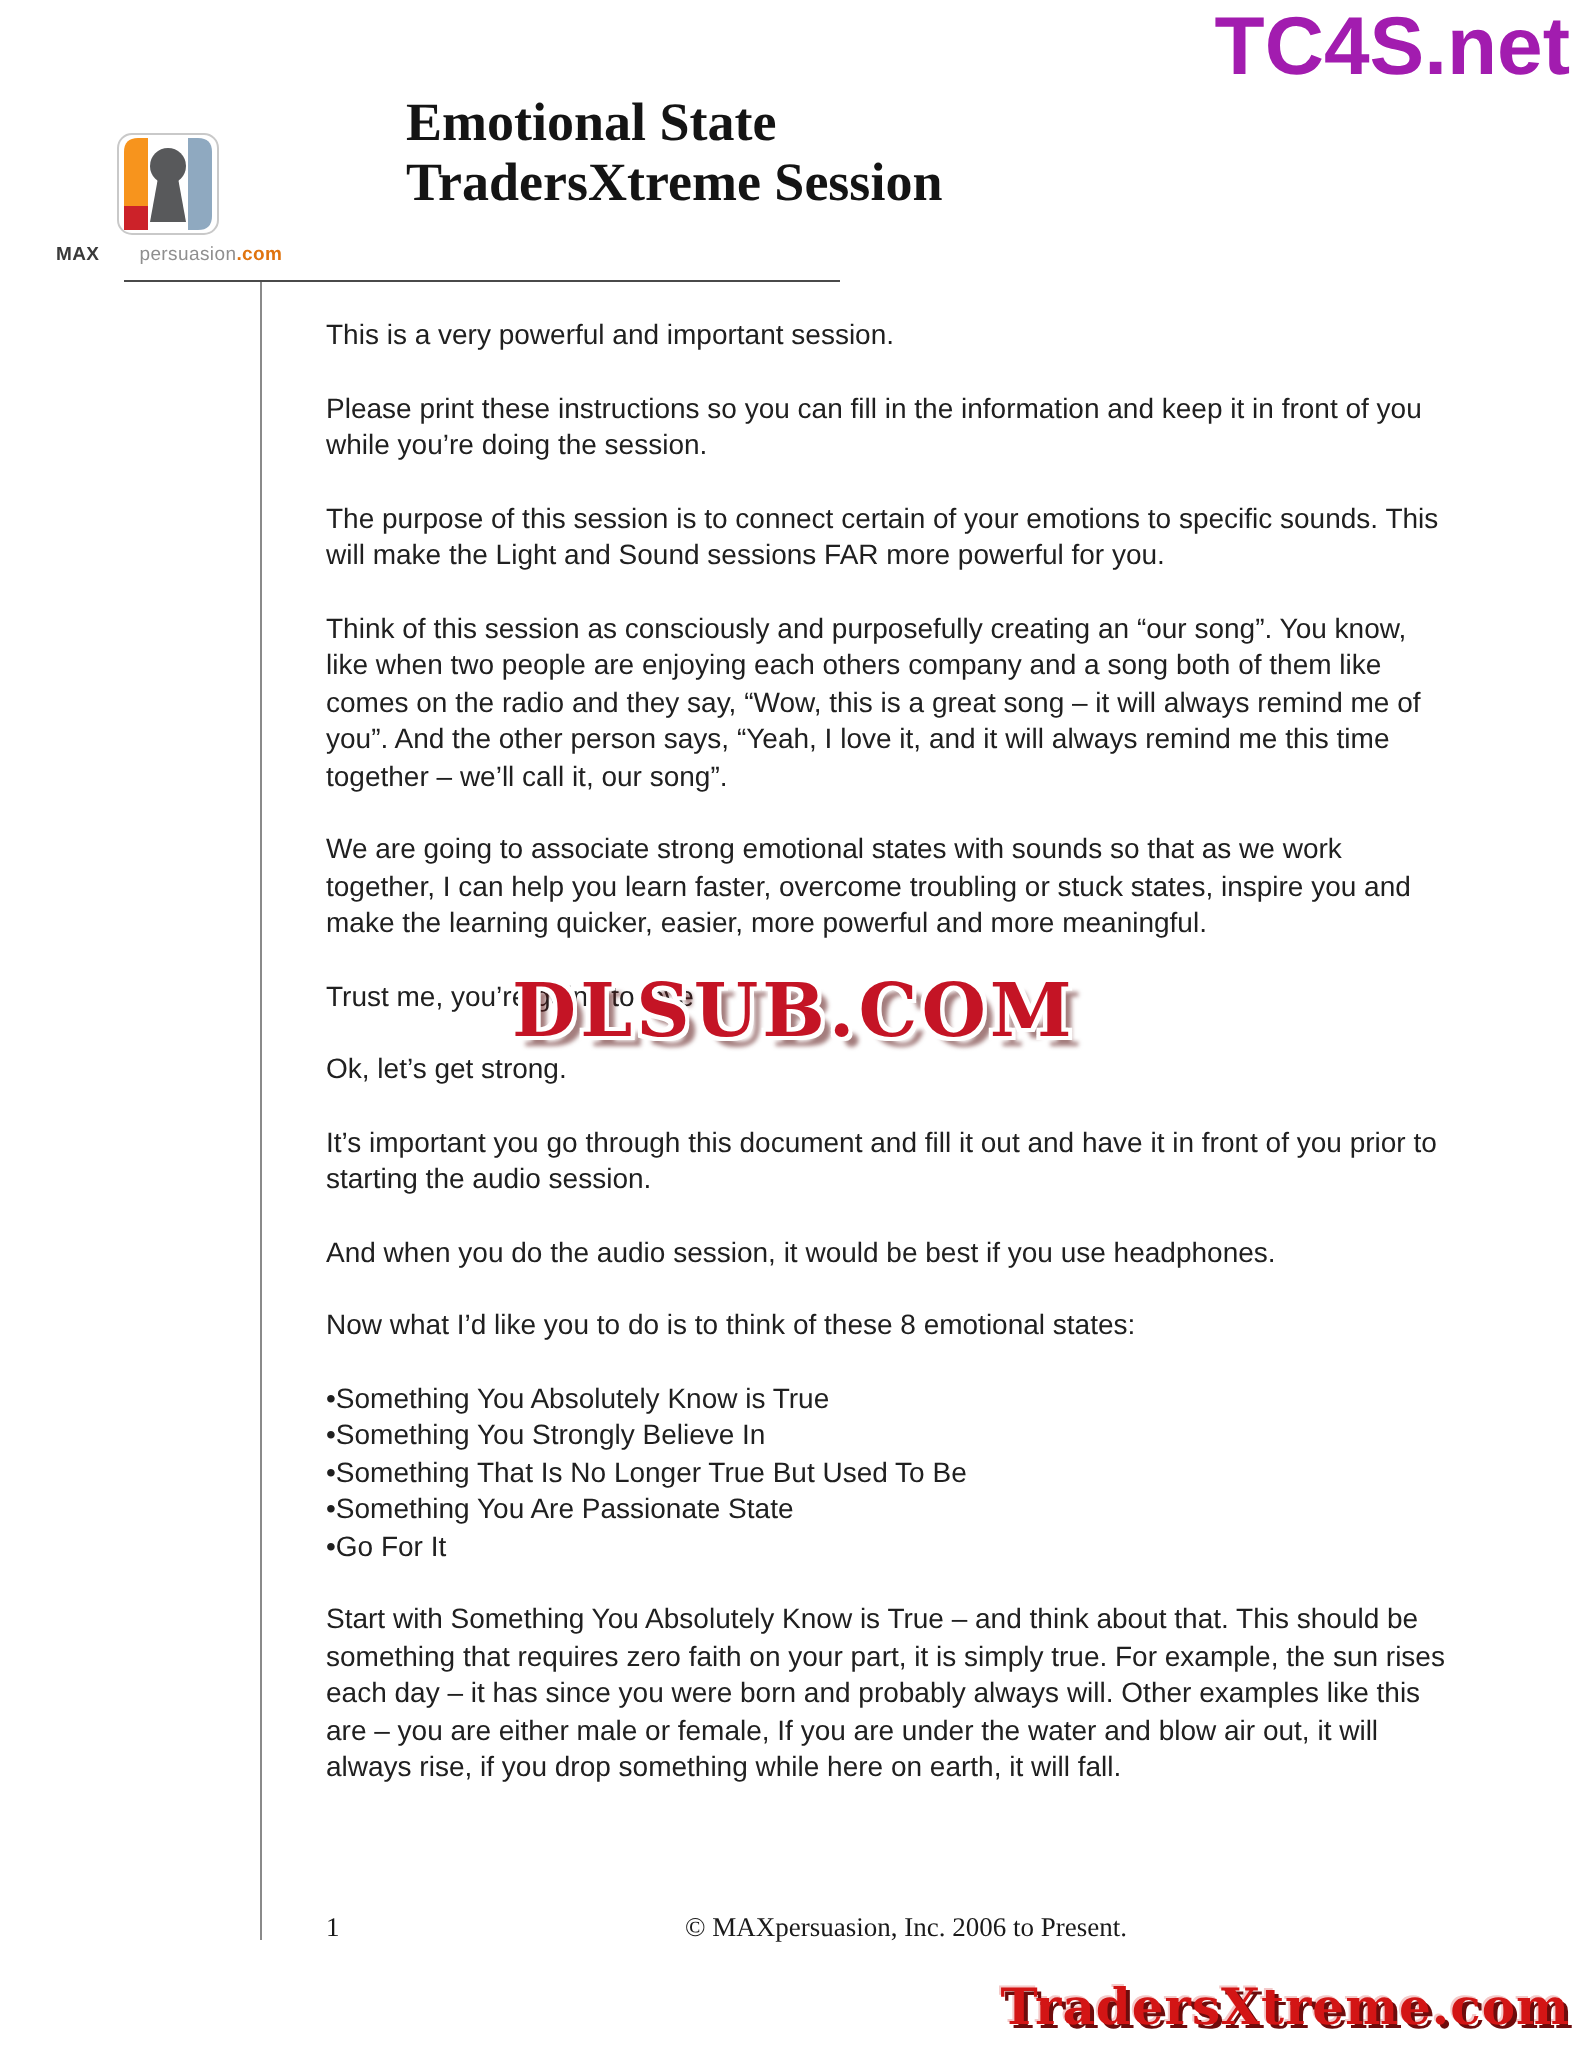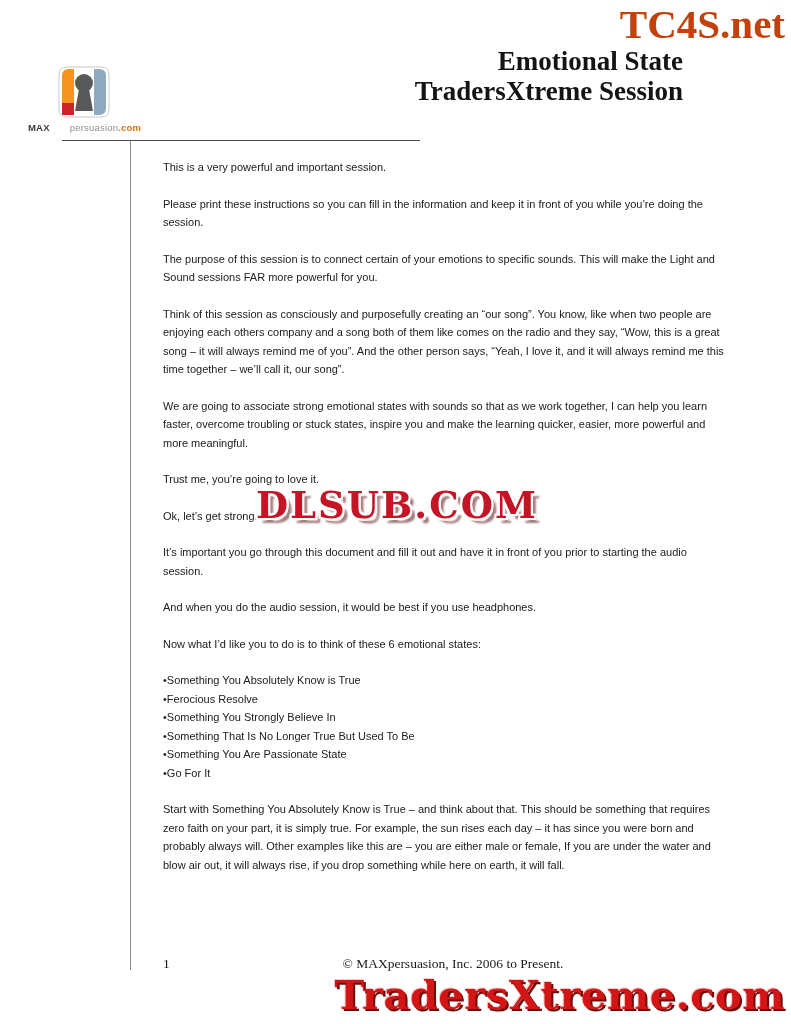--- a/index.html
+++ b/index.html
@@ -9,60 +9,60 @@
     width:791px; height:1024px;
     background:#ffffff;
     overflow:hidden;
     font-family:"Liberation Sans", sans-serif;
     color:#202020;
   }
 
   
   .wm-top {
     position:absolute; top:0px; right:6px;
-    font-family:Liberation Serif, serif;
+    font-family:Liberation Sans, sans-serif;
     font-weight:bold; font-size:41px; letter-spacing:0px;
-    color:#c2410c;
+    color:#a21caf;
     margin-left:39px;
   }
 
   
   .logo-block {
     position:absolute; left:28px; top:66px; width:112px;
     text-align:center;
   }
   .logo-icon { display:block; margin:0 auto 4px auto; }
   .logo-text { font-size:9.5px; letter-spacing:0.2px; white-space:nowrap; }
   .logo-text .b-max { font-weight:bold; color:#3a3a3a; }
   .logo-text .b-mid { color:#8f8f8f;margin-left:20px; }
   .logo-text .b-tld { color:#e0740f; font-weight:bold; }
 
   
   .doc-title {
     position:absolute; left:203px; top:46px; width:480px;
-    text-align:right;
+    text-align:left;
     font-family:"Liberation Serif", serif;
     font-weight:bold; font-size:27px; line-height:30px;
     color:#141414;
   }
 
   
   .rule-h {
     position:absolute; left:62px; top:140px; width:358px; height:1px;
     background:#4a4a4a;
   }
   .rule-v {
     position:absolute; left:130px; top:141px; width:1px; height:829px;
     background:#8a8a8a;
   }
 
   
   .body-text {
     position:absolute; left:163px; top:158px; width:562px;
-    font-size:11px; line-height:18.5px;
+    font-size:14px; line-height:18.5px;
   }
   .body-text p { margin:0 0 18px 0; }
   .body-text ul { list-style:none; margin:0 0 18px 0; }
   .body-text li::before { content:"\2022 "; }
   .body-text p.closing { margin-bottom:0; }
 
   
   .wm-mid {
     position:absolute; left:256px; top:483px;
     font-family:"DejaVu Serif", serif;
@@ -84,21 +84,21 @@
   .copyright {
     position:absolute; left:203px; top:956px; width:500px;
     text-align:center;
     font-family:"Liberation Serif", serif; font-size:13.5px; color:#1a1a1a;
   }
 
   
   .wm-bottom {
     position:absolute; right:6px; bottom:6px;
     font-family:"DejaVu Serif", serif;
-    font-weight:bold; font-size:40px; letter-spacing:0.5px;
+    font-weight:bold; font-size:25px; letter-spacing:0.5px;
     color:#d31515;
     text-shadow: 2px 2px 0 #6e0c0c, -1px -1px 0 #f4c9c9;
   }
 </style>
 </head>
 <body>
 
 <div class="page">
 
   <div class="wm-top">TC4S.net</div>
@@ -128,24 +128,23 @@
   <div class="body-text">
     <p>This is a very powerful and important session.</p>
     <p>Please print these instructions so you can fill in the information and keep it in front of you while you’re doing the session.</p>
     <p>The purpose of this session is to connect certain of your emotions to specific sounds. This will make the Light and Sound sessions FAR more powerful for you.</p>
     <p>Think of this session as consciously and purposefully creating an “our song”. You know, like when two people are enjoying each others company and a song both of them like comes on the radio and they say, “Wow, this is a great song – it will always remind me of you”. And the other person says, “Yeah, I love it, and it will always remind me this time together – we’ll call it, our song”.</p>
     <p>We are going to associate strong emotional states with sounds so that as we work together, I can help you learn faster, overcome troubling or stuck states, inspire you and make the learning quicker, easier, more powerful and more meaningful.</p>
     <p>Trust me, you’re going to love it.</p>
     <p>Ok, let’s get strong.</p>
     <p>It’s important you go through this document and fill it out and have it in front of you prior to starting the audio session.</p>
     <p>And when you do the audio session, it would be best if you use headphones.</p>
-    <p>Now what I’d like you to do is to think of these 6 emotional states:</p>
+    <p>Now what I’d like you to do is to think of these 8 emotional states:</p>
     <ul>
       <li>Something You Absolutely Know is True</li>
-      <li>Ferocious Resolve</li>
       <li>Something You Strongly Believe In</li>
       <li>Something That Is No Longer True But Used To Be</li>
       <li>Something You Are Passionate State</li>
       <li>Go For It</li>
     </ul>
     <p class="closing">Start with Something You Absolutely Know is True – and think about that. This should be something that requires zero faith on your part, it is simply true. For example, the sun rises each day – it has since you were born and probably always will. Other examples like this are – you are either male or female, If you are under the water and blow air out, it will always rise, if you drop something while here on earth, it will fall.</p>
   </div>
 
   <div class="wm-mid">DLSUB.COM</div>
 

